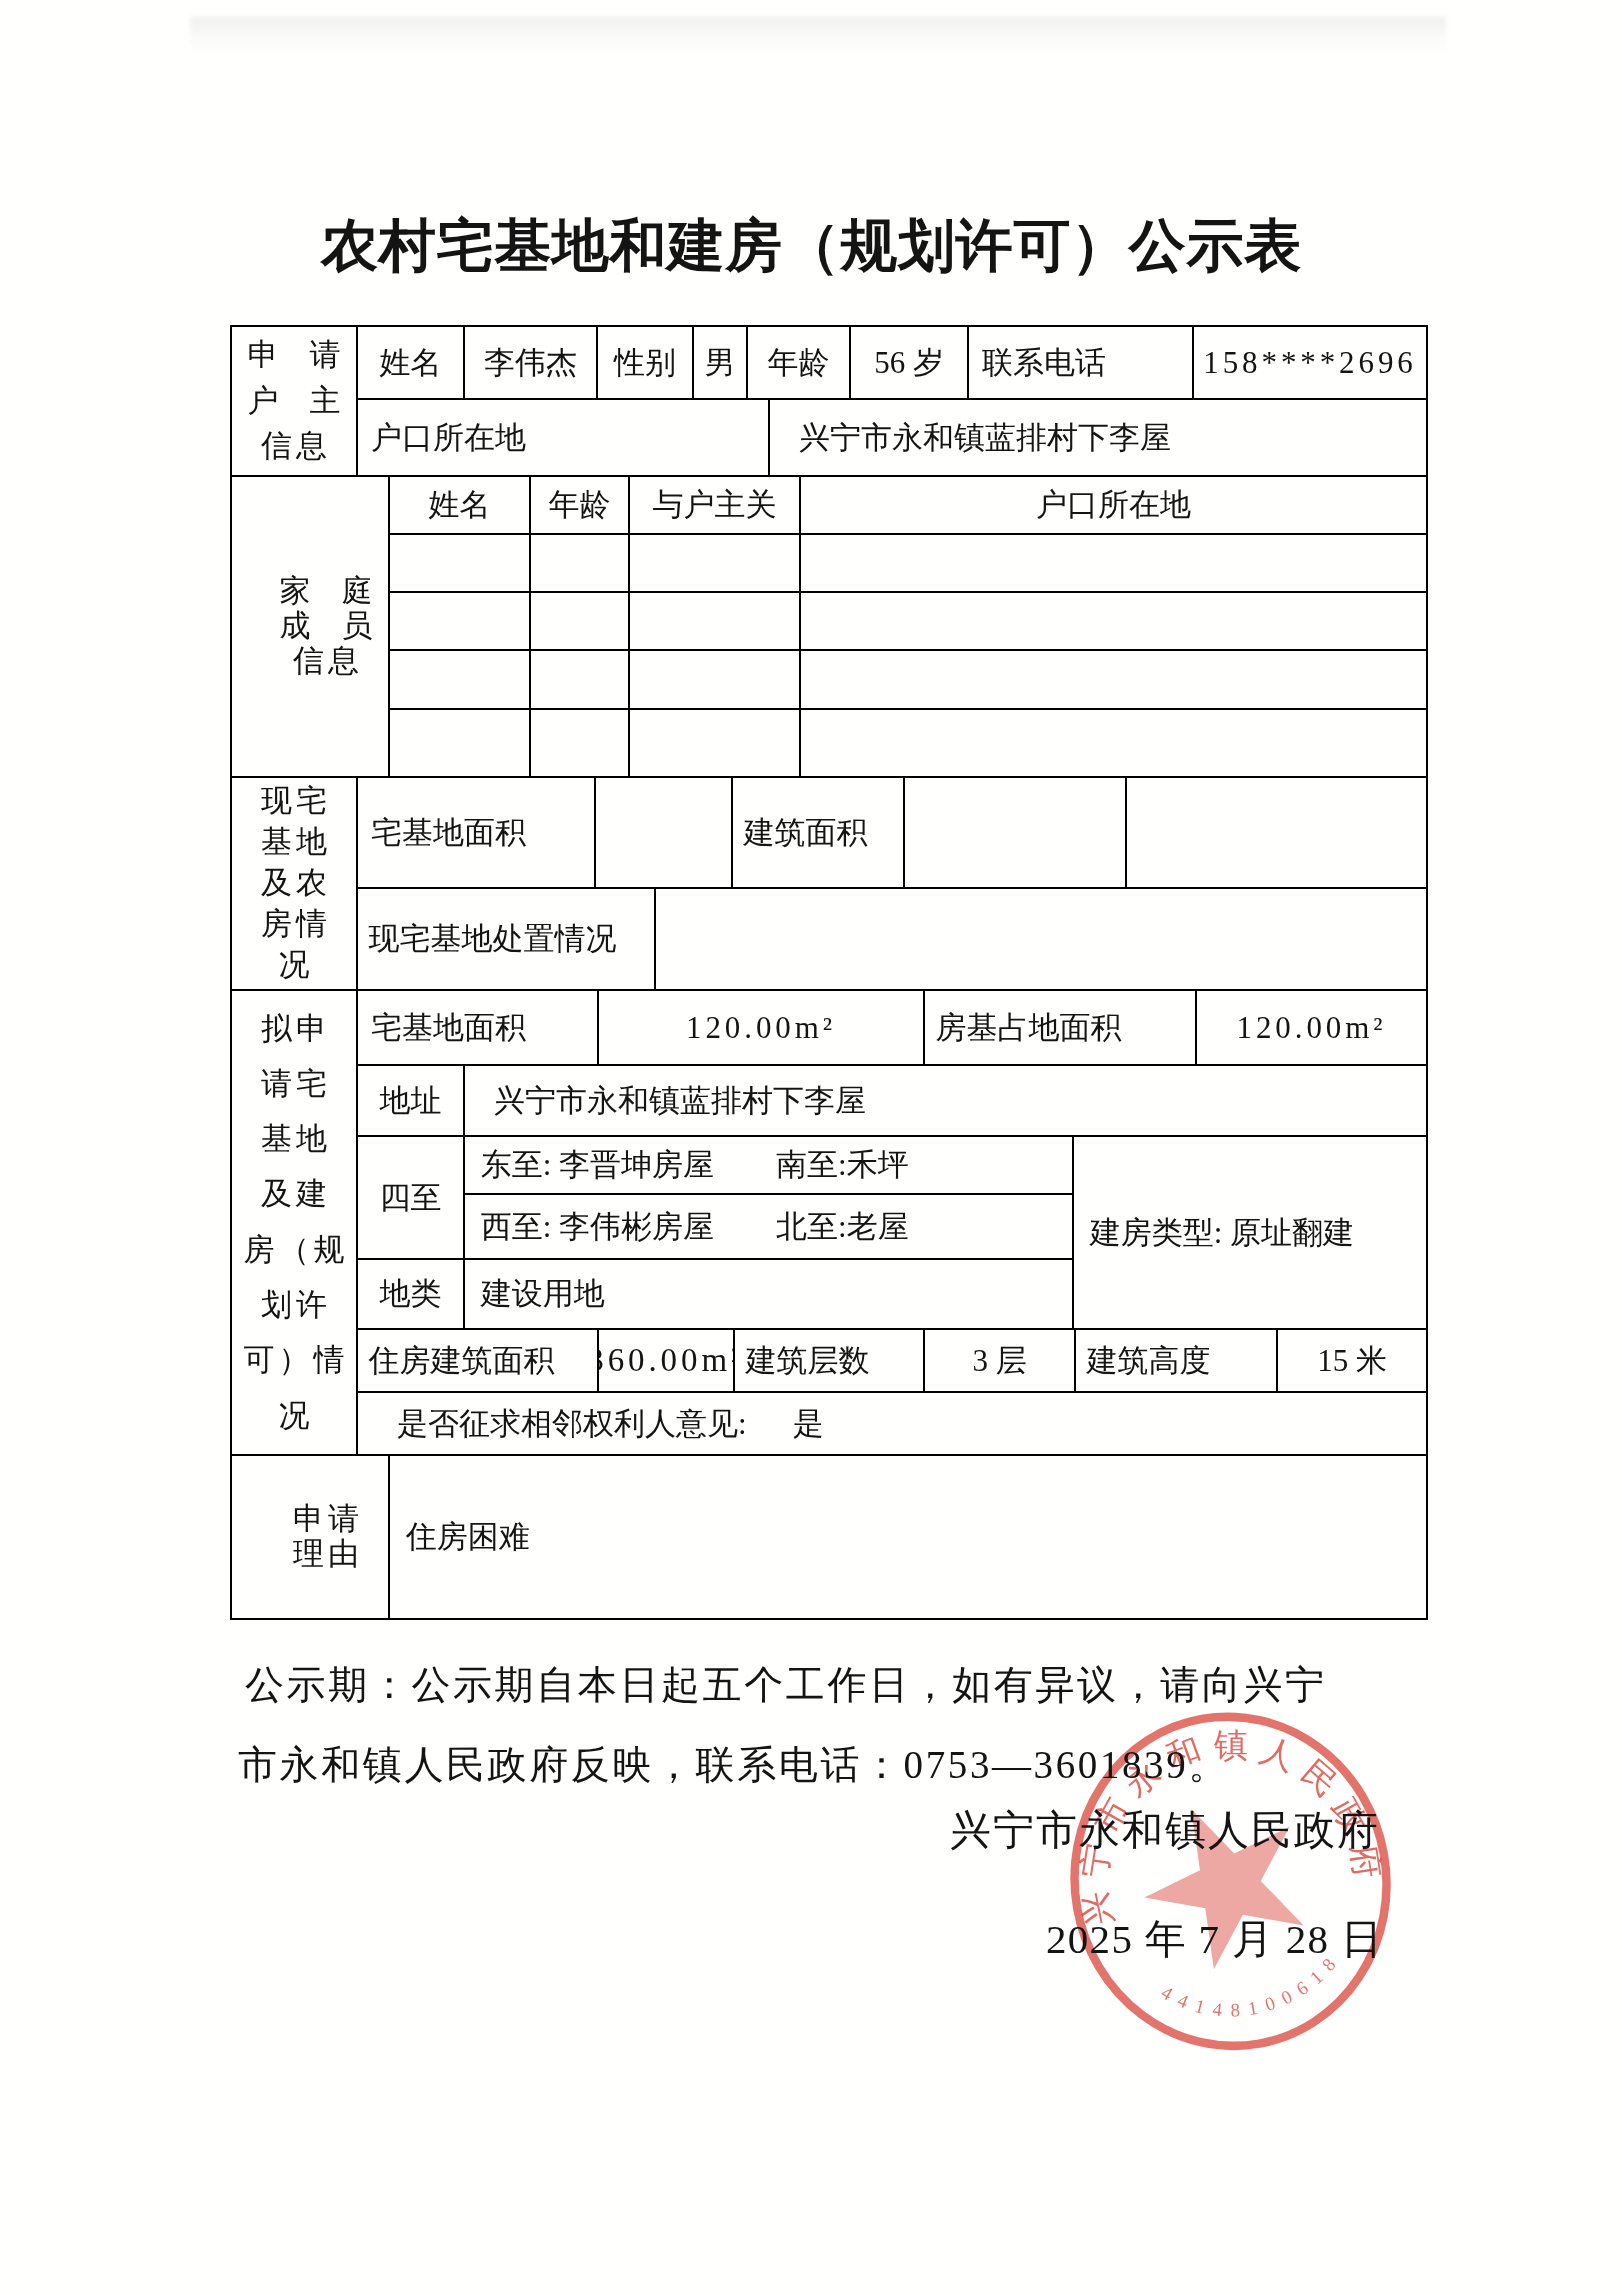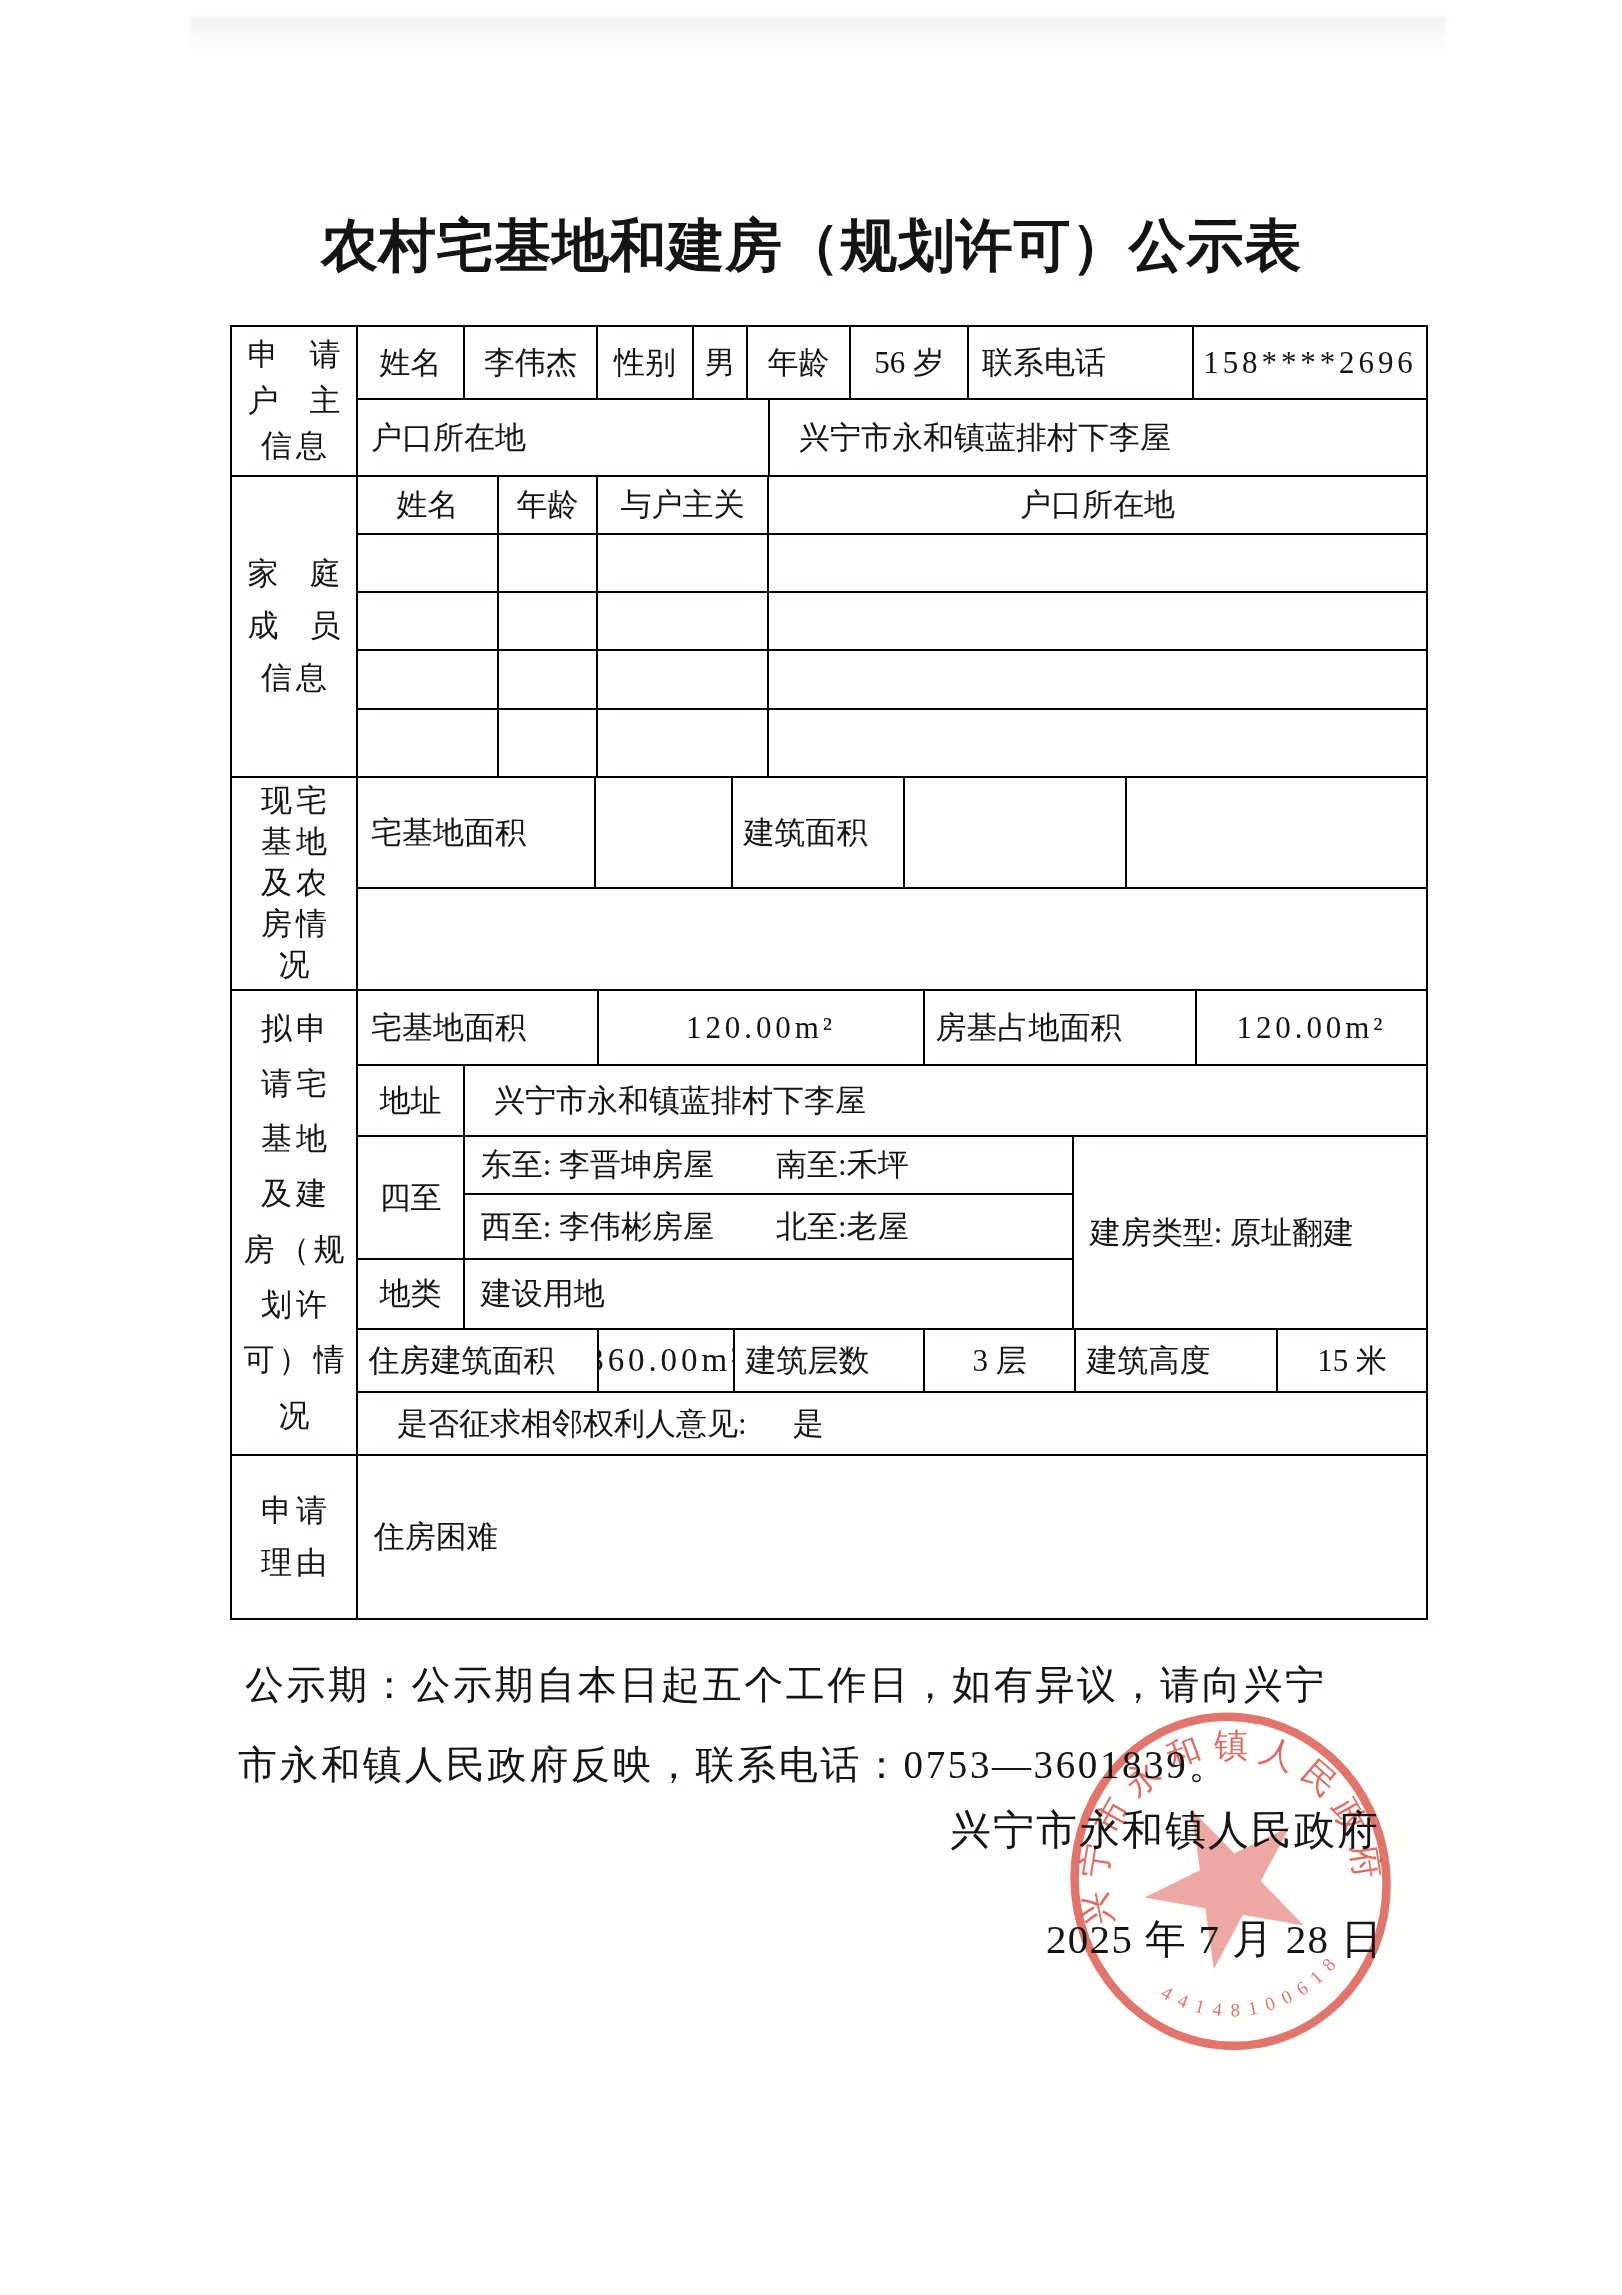--- a/index.html
+++ b/index.html
@@ -12,21 +12,21 @@
          font-size:57px;font-weight:bold;letter-spacing:0.7px;white-space:nowrap;}
   
   .tbl{position:absolute;left:230px;top:325px;width:1198px;height:1295px;
        border:2.6px solid #000;display:flex;flex-direction:column;box-sizing:border-box;
        font-size:31px;text-align:right;}
   .sec{display:flex;border-bottom:2px solid #000;min-height:0;box-sizing:border-box;}
   .sec.nb{border-bottom:none;}
   .rh{flex:0 0 126px;border-right:2px solid #000;display:flex;flex-direction:column;
       align-items:center;box-sizing:border-box;}
   .rh.evenly{justify-content:space-evenly;}
-  .rh.center{justify-content:center;gap:17px;}
+  .rh.center{justify-content:center;margin-left:32px;}
   .ln{line-height:1.12;white-space:pre;letter-spacing:3.9px;padding-left:3.9px;}
   .ln.sp{letter-spacing:0;padding-left:0;}
   .secbody{flex:1;display:flex;flex-direction:column;min-width:0;}
   .tr{display:flex;border-bottom:2px solid #000;box-sizing:border-box;flex:0 0 auto;min-height:0;}
   .tr.fill{flex:1 1 auto;}
   .tr.nb{border-bottom:none;}
   .td{border-right:2px solid #000;display:flex;align-items:center;box-sizing:border-box;
       flex:0 0 auto;min-width:0;white-space:pre;overflow:hidden;}
   .td.fill{flex:1 1 auto;border-right:none;}
   .td.nr{border-right:none;}
@@ -131,20 +131,21 @@
       </div>
       <div class="secbody">
         <div class="tr" style="flex:0 0 111px">
           <div class="td pl20" style="flex-basis:238px">宅基地面积</div>
           <div class="td" style="flex-basis:137px"></div>
           <div class="td pl16" style="flex-basis:172px">建筑面积</div>
           <div class="td" style="flex-basis:222px"></div>
           <div class="td fill"></div>
         </div>
         <div class="tr fill nb">
+          <div class="td pl16" style="flex-basis:298px">现宅基地处置情况</div>
           <div class="td fill"></div>
         </div>
       </div>
     </div>
 
     <div class="sec" style="flex:0 0 465px">
       <div class="rh evenly">
         <div class="ln">拟申</div>
         <div class="ln">请宅</div>
         <div class="ln">基地</div>

